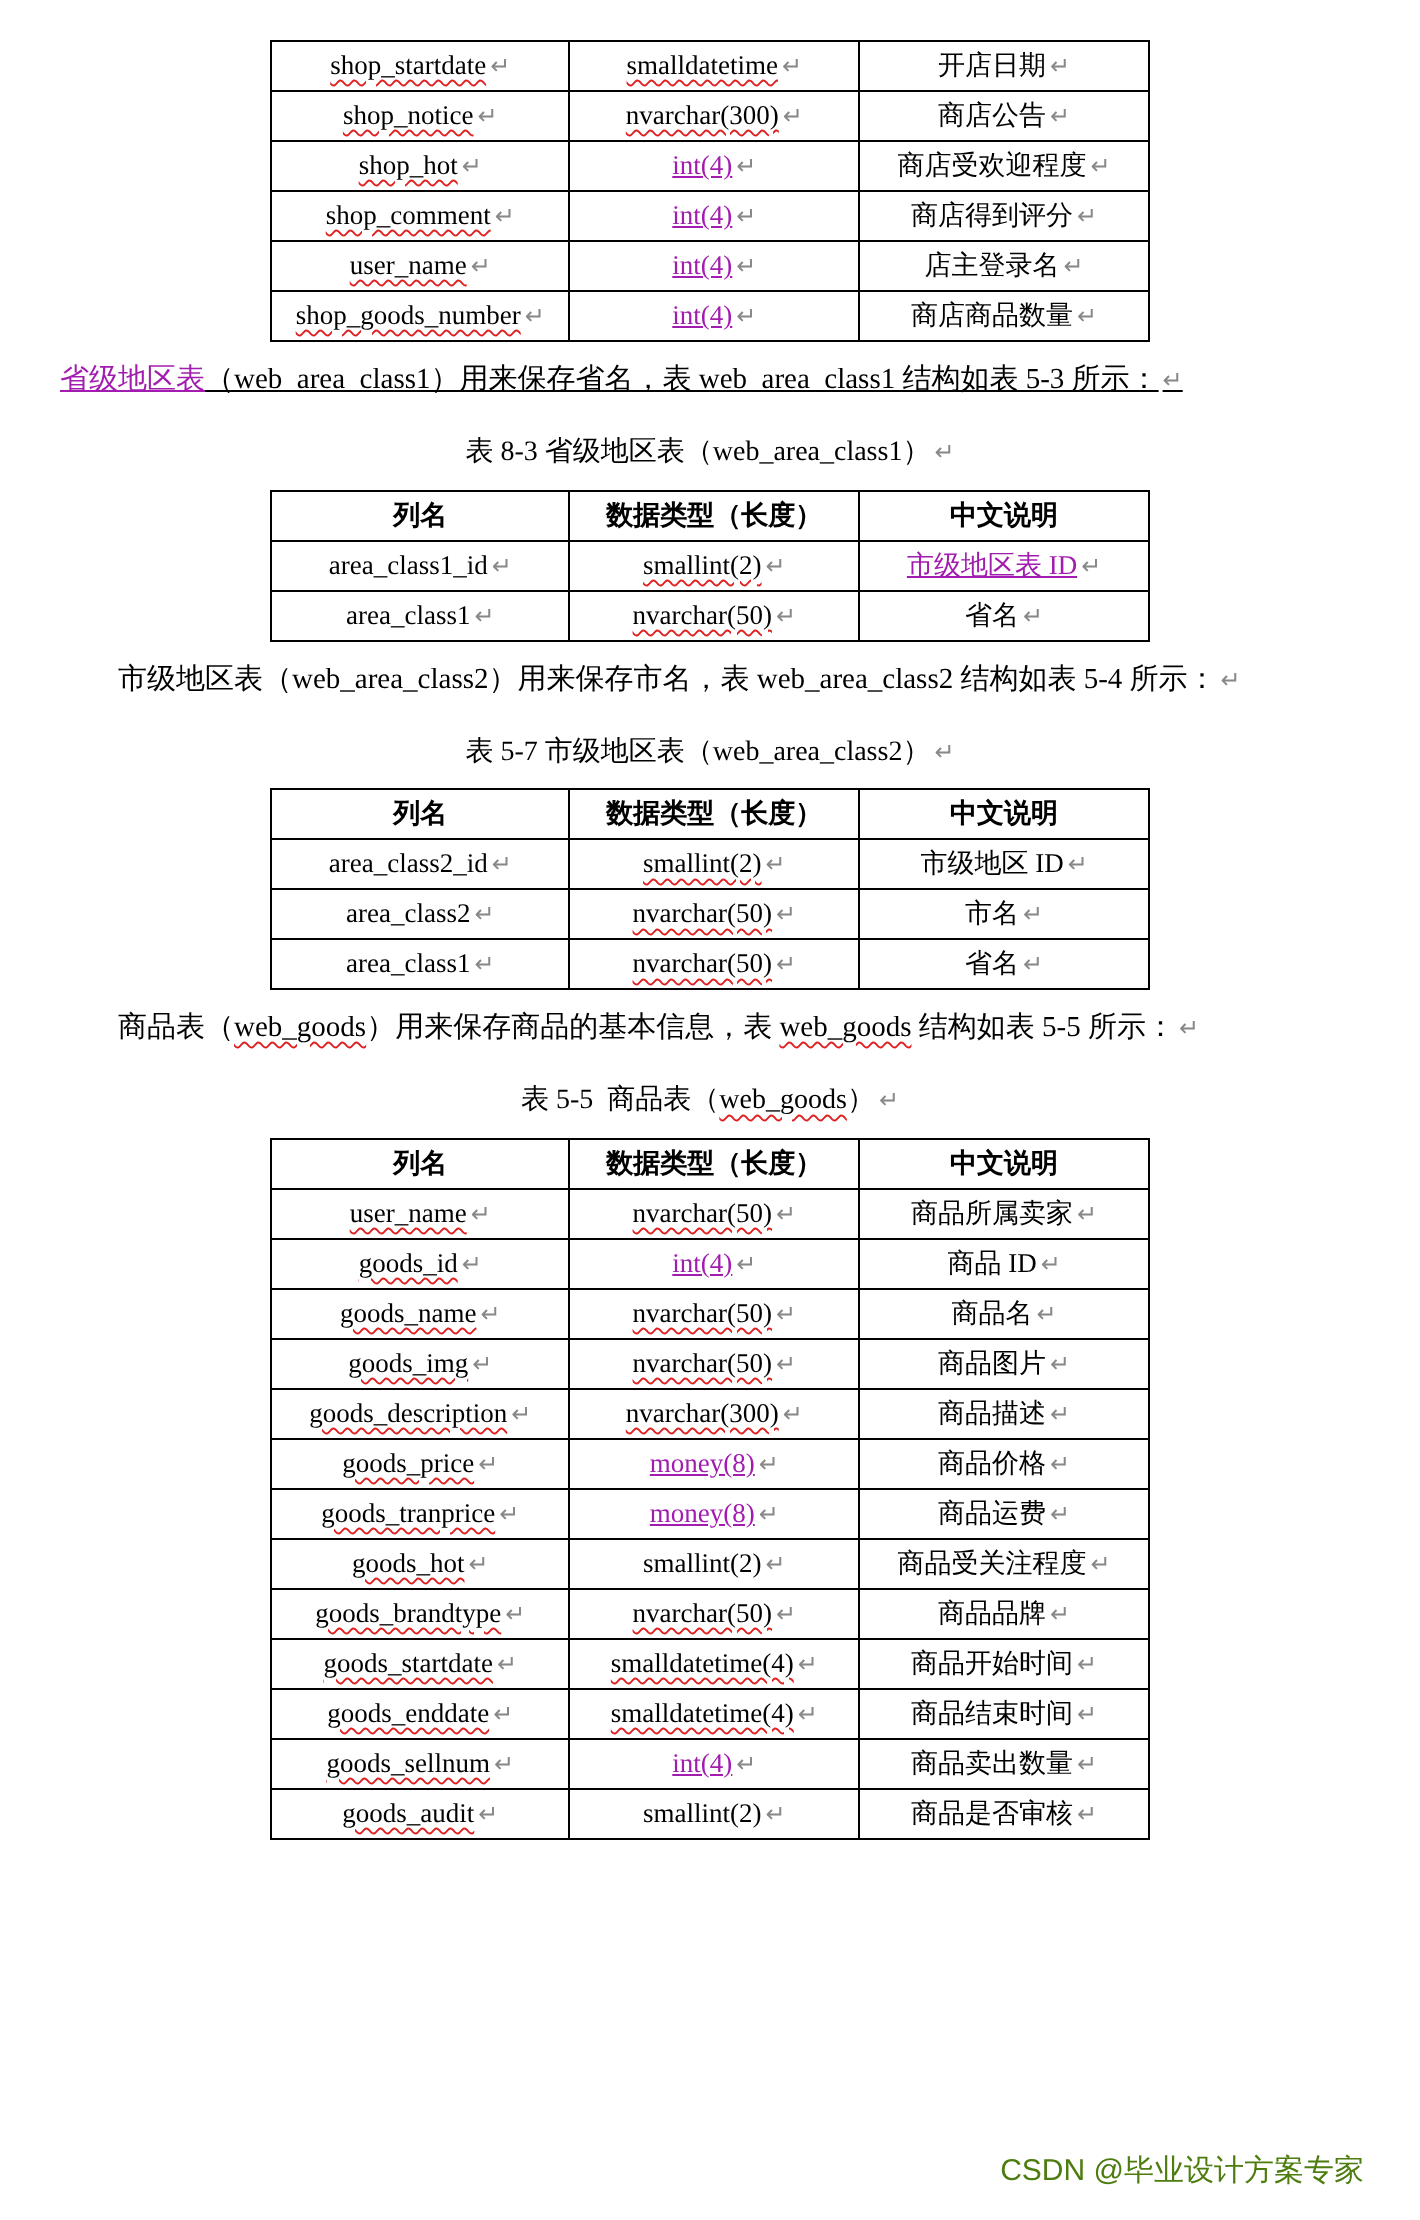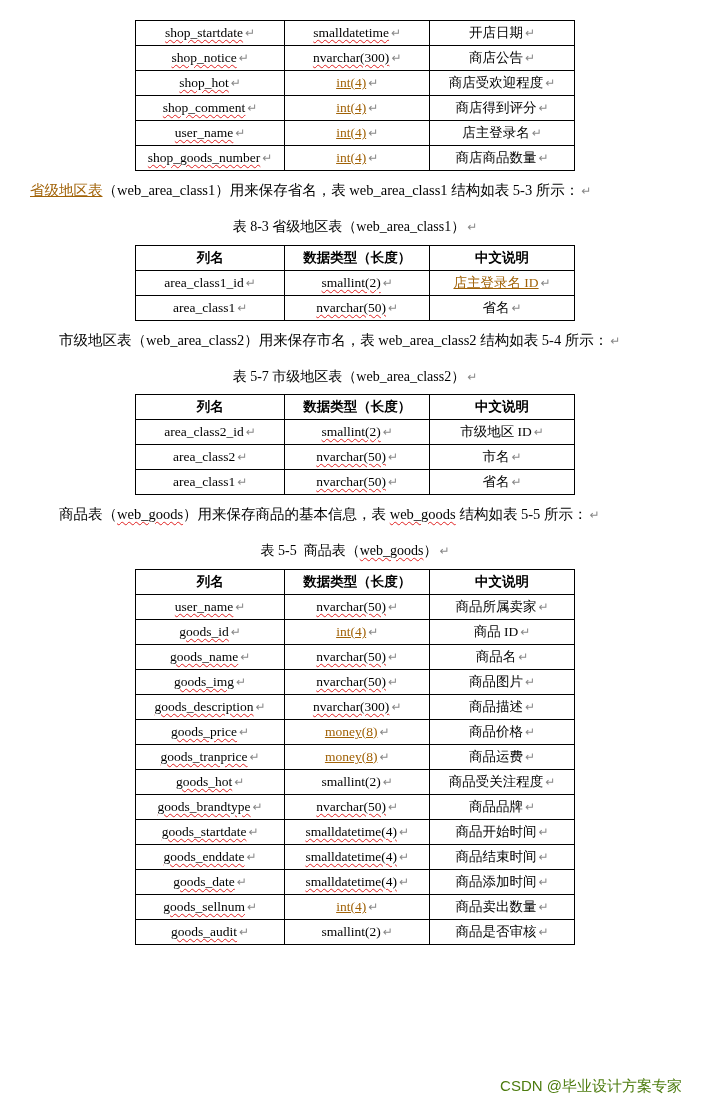--- a/index.html
+++ b/index.html
@@ -32,41 +32,41 @@
   .col1 { width: 34%; }
   .col2 { width: 33%; }
   .col3 { width: 33%; }
   .err {
     text-decoration: underline wavy #e02020;
     text-decoration-thickness: 1px;
     text-underline-offset: 2px;
     text-align: right;
   }
   .link {
-    color: #a16207;
+    color: #a21caf;
     text-decoration: underline;
   }
   .para-mark {
     color: #888;
     font-size: 12px;
     margin-left: 2px;
   }
   .caption {
     text-align: center;
     margin: 14px 0 6px 0;
     font-size: 14px;
     font-family: "Times New Roman", "SimSun", serif;
   }
   .body-text {
     font-size: 14.5px;
     font-family: "SimSun", "Times New Roman", serif;
     margin: 6px 0 6px 0;
     text-indent: 2em;
   }
-  .indent0 { text-indent: 0; }
+  .indent0 { text-indent: 0; text-decoration: underline; }
   .watermark {
     position: absolute;
     right: 28px;
     bottom: 12px;
     color: #4d7c0f;
     font-size: 15px;
     font-family: Arial, sans-serif;
     pointer-events: none;
   }
 </style>
@@ -131,21 +131,21 @@
       <tr>
     <th>列名</th>
     <th>数据类型（长度）</th>
     <th>中文说明</th>
   </tr>
     </thead>
   <tbody>
       <tr>
         <td><span>area_class1_id</span><span class="para-mark">↵</span></td>
         <td><span class="err">smallint(2)</span><span class="para-mark">↵</span></td>
-        <td><span class="link">店主登录名 ID</span><span class="para-mark">↵</span></td>
+        <td><span class="link">市级地区表 ID</span><span class="para-mark">↵</span></td>
       </tr>
       <tr>
         <td><span>area_class1</span><span class="para-mark">↵</span></td>
         <td><span class="err">nvarchar(50)</span><span class="para-mark">↵</span></td>
         <td><span>省名</span><span class="para-mark">↵</span></td>
       </tr>
     </tbody>
 </table>
 
 <p class="body-text">
@@ -259,25 +259,20 @@
         <td><span class="err">goods_startdate</span><span class="para-mark">↵</span></td>
         <td><span class="err">smalldatetime(4)</span><span class="para-mark">↵</span></td>
         <td><span>商品开始时间</span><span class="para-mark">↵</span></td>
       </tr>
       <tr>
         <td><span class="err">goods_enddate</span><span class="para-mark">↵</span></td>
         <td><span class="err">smalldatetime(4)</span><span class="para-mark">↵</span></td>
         <td><span>商品结束时间</span><span class="para-mark">↵</span></td>
       </tr>
       <tr>
-        <td><span class="err">goods_date</span><span class="para-mark">↵</span></td>
-        <td><span class="err">smalldatetime(4)</span><span class="para-mark">↵</span></td>
-        <td><span>商品添加时间</span><span class="para-mark">↵</span></td>
-      </tr>
-      <tr>
         <td><span class="err">goods_sellnum</span><span class="para-mark">↵</span></td>
         <td><span class="link">int(4)</span><span class="para-mark">↵</span></td>
         <td><span>商品卖出数量</span><span class="para-mark">↵</span></td>
       </tr>
       <tr>
         <td><span class="err">goods_audit</span><span class="para-mark">↵</span></td>
         <td><span>smallint(2)</span><span class="para-mark">↵</span></td>
         <td><span>商品是否审核</span><span class="para-mark">↵</span></td>
       </tr>
     </tbody>

